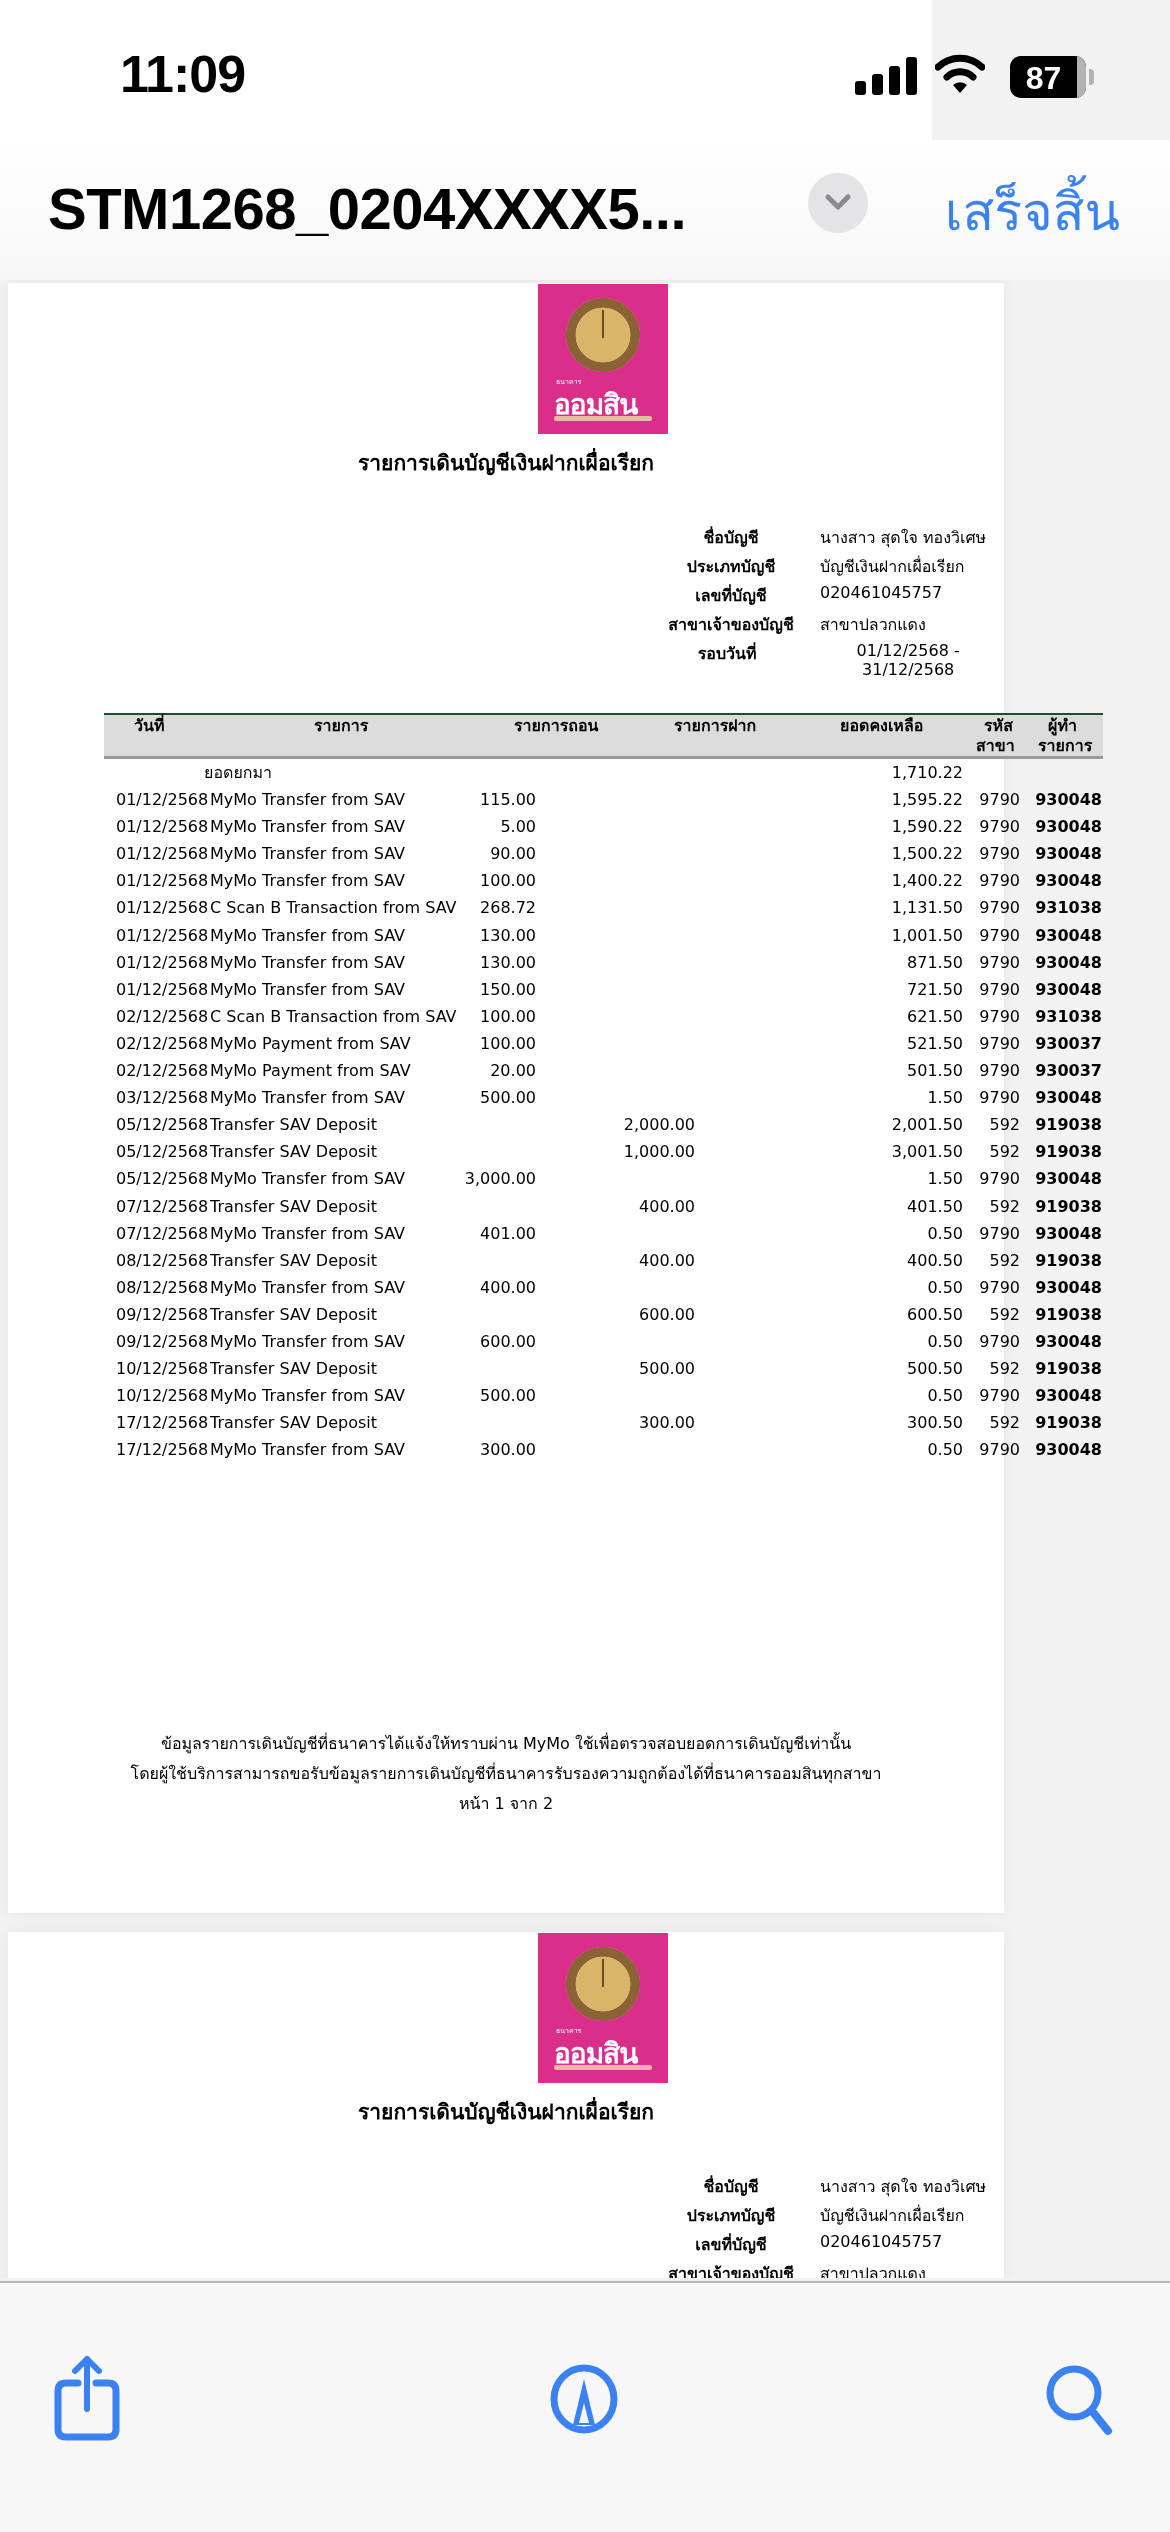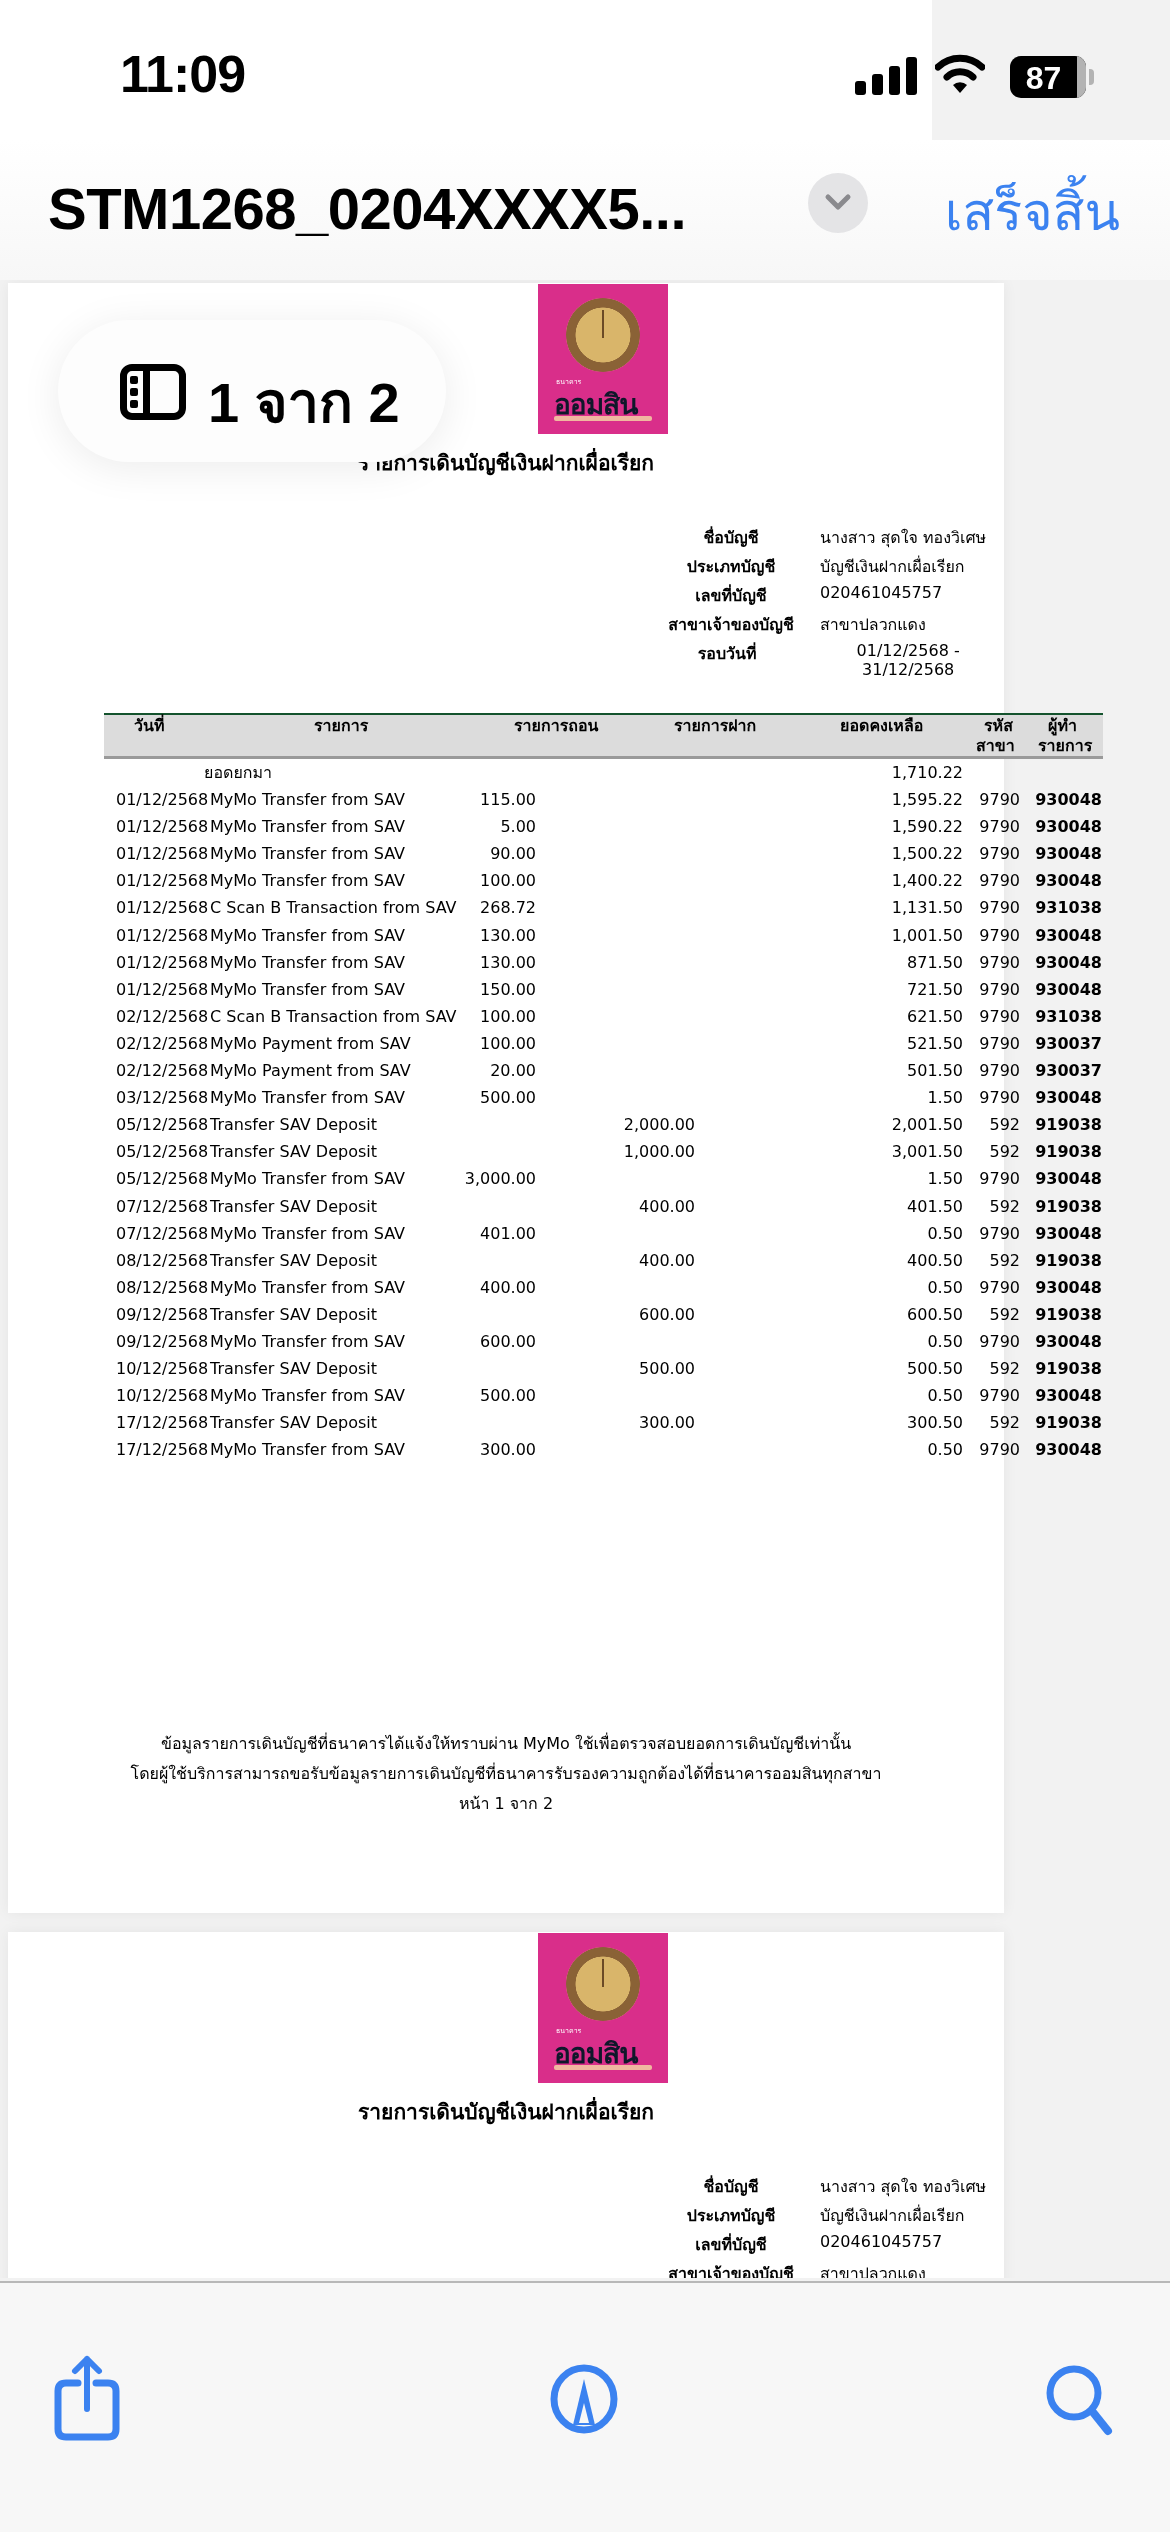--- a/index.html
+++ b/index.html
@@ -27,21 +27,21 @@
     
     .viewer { position: absolute; top: 280px; left: 0; width: 1170px; height: 1998px; background: #f2f2f2; overflow: hidden; }
     .page { position: absolute; left: 8px; width: 996px; background: #fff; box-shadow: 0 0 14px rgba(0,0,0,0.06); }
     .page-1 { top: 3px; height: 1630px; }
     .page-2 { top: 1652px; height: 420px; }
 
     .logo { position: absolute; left: 530px; top: 1px; width: 130px; height: 150px; background: #d92e8a; }
     .logo .seal { position: absolute; left: 28px; top: 14px; width: 74px; height: 74px; border-radius: 50%; background: radial-gradient(circle, #d9b56a 0 52%, #8a6236 53% 70%, #c9a55c 71% 74%, #5c3b1c 75%); }
     .logo .seal::after { content: ""; position: absolute; left: 36px; top: 12px; width: 2px; height: 28px; background: #6b4a26; }
     .logo .small { position: absolute; left: 18px; top: 92px; font: 7px "DejaVu Sans", sans-serif; color: #fff; }
-    .logo .brand { position: absolute; left: 16px; top: 98px; font: bold 28px "DejaVu Sans", sans-serif; color: #0f172a; letter-spacing: -1px; }
+    .logo .brand { position: absolute; left: 16px; top: 98px; font: bold 28px "DejaVu Sans", sans-serif; color: #ffffff; letter-spacing: -1px; }
     .logo .eng { position: absolute; left: 16px; top: 132px; width: 98px; height: 5px; background: #f0b7a0; border-radius: 2px; }
 
     .stmt-title { position: absolute; left: 0; width: 100%; text-align: center; font: bold 21px "DejaVu Sans", sans-serif; }
 
     .info { position: absolute; left: 634px; font: 16px "DejaVu Sans", sans-serif; text-align: center; }
     .info-row { height: 29px; display: flex; }
     .info-label { width: 178px; font-weight: bold; }
 
     .tbl { position: absolute; left: 96px; width: 999px; font: 16px "DejaVu Sans", sans-serif; }
     .thead { position: relative; height: 46px; background: #dcdcdc; border-top: 2px solid #14532d; border-bottom: 3px solid #9a9a9a; font-weight: bold; }
@@ -409,28 +409,20 @@
           <span class="info-label">เลขที่บัญชี</span>
           <span>020461045757</span>
         </div>
       <div class="info-row">
           <span class="info-label">สาขาเจ้าของบัญชี</span>
           <span>สาขาปลวกแดง</span>
         </div>
     </div>
   </div>
 
-  <div class="page-pill" style="top:40px">
-    <div class="thumb-icon">
-      <i style="top:5px"></i>
-        <i style="top:17px"></i>
-        <i style="top:29px"></i>
-    </div>
-    <div class="pill-text">1 จาก 2</div>
-  </div>
 </div>
 
 <div class="toolbar">
   <div class="tb-btn" style="left:50px">
     <svg width="80" height="90" viewBox="0 0 80 90">
       <path d="M28 30 H16 Q8 30 8 38 V76 Q8 84 16 84 H58 Q66 84 66 76 V38 Q66 30 58 30 H46" fill="none" stroke="#3b82f0" stroke-width="7" stroke-linecap="round"></path>
       <path d="M37 56 V6 M25 18 L37 6 L49 18" fill="none" stroke="#3b82f0" stroke-width="6" stroke-linecap="round" stroke-linejoin="round"></path>
     </svg>
   </div>
   <div class="tb-btn" style="left:546px">

